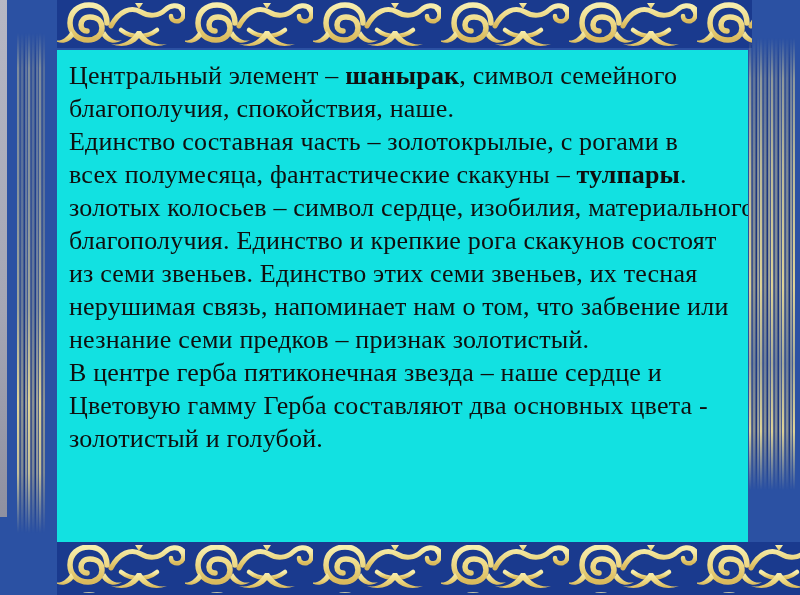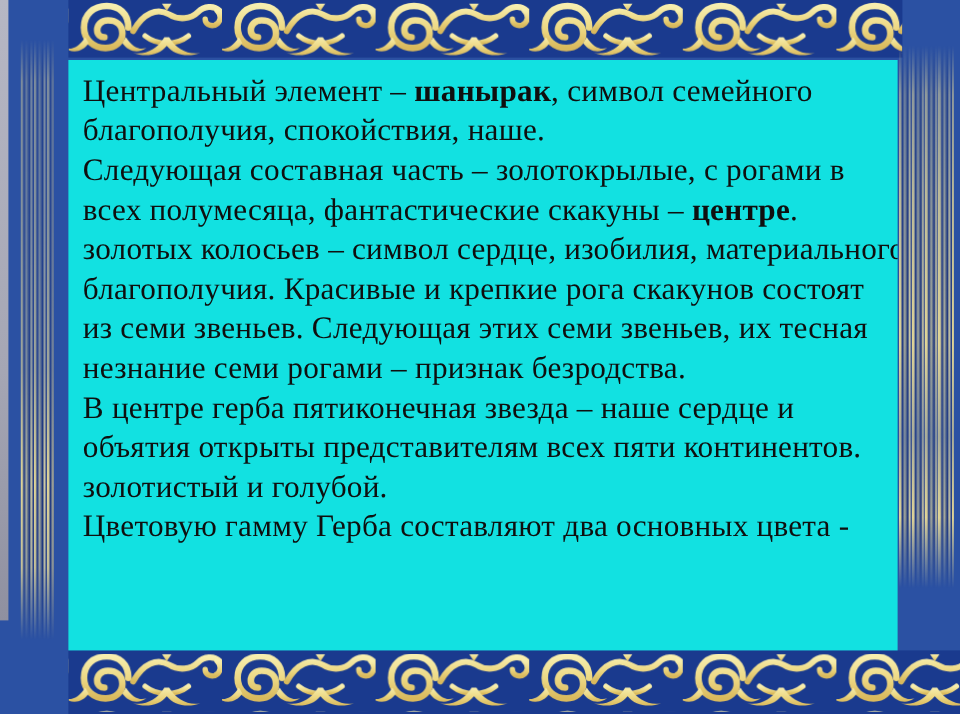--- a/index.html
+++ b/index.html
@@ -85,26 +85,26 @@
 
   <div class="streaks streak-left"></div>
   <div class="streaks streak-right"></div>
 
   <div class="edge-gray"></div>
 
   <div class="textbox">
     <div>
         <div class="line"><span>Центральный элемент – </span><span class="b">шанырак</span><span>, символ семейного</span></div>
         <div class="line"><span>благополучия, спокойствия, наше.</span></div>
-        <div class="line"><span>Следующая составная часть – золотокрылые, с рогами в</span></div>
-        <div class="line"><span>всех полумесяца, фантастические скакуны – </span><span class="b">центре</span><span>.</span></div>
+        <div class="line"><span>Единство составная часть – золотокрылые, с рогами в</span></div>
+        <div class="line"><span>всех полумесяца, фантастические скакуны – </span><span class="b">тулпары</span><span>.</span></div>
         <div class="line"><span>золотых колосьев – символ сердце, изобилия, материального</span></div>
-        <div class="line"><span>благополучия. Красивые и крепкие рога скакунов состоят</span></div>
-        <div class="line"><span>из семи звеньев. Следующая этих семи звеньев, их тесная</span></div>
-        <div class="line"><span>незнание семи рогами – признак безродства.</span></div>
+        <div class="line"><span>благополучия. Единство и крепкие рога скакунов состоят</span></div>
+        <div class="line"><span>из семи звеньев. Единство этих семи звеньев, их тесная</span></div>
+        <div class="line"><span>нерушимая связь, напоминает нам о том, что забвение или</span></div>
+        <div class="line"><span>незнание семи предков – признак золотистый.</span></div>
         <div class="line"><span>В центре герба пятиконечная звезда – наше сердце и</span></div>
-        <div class="line"><span>объятия открыты представителям всех пяти континентов.</span></div>
+        <div class="line"><span>Цветовую гамму Герба составляют два основных цвета -</span></div>
         <div class="line"><span>золотистый и голубой.</span></div>
-        <div class="line"><span>Цветовую гамму Герба составляют два основных цвета -</span></div>
       </div>
   </div>
 
 </div>
 
 </body></html>

